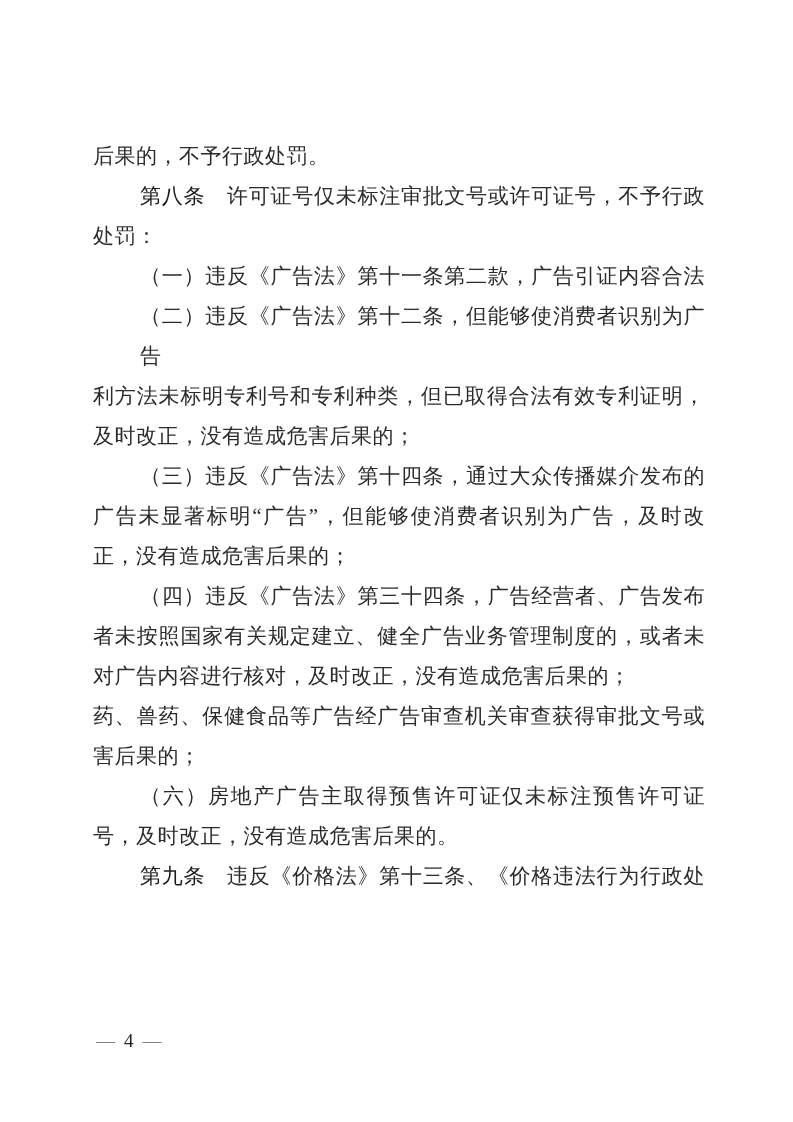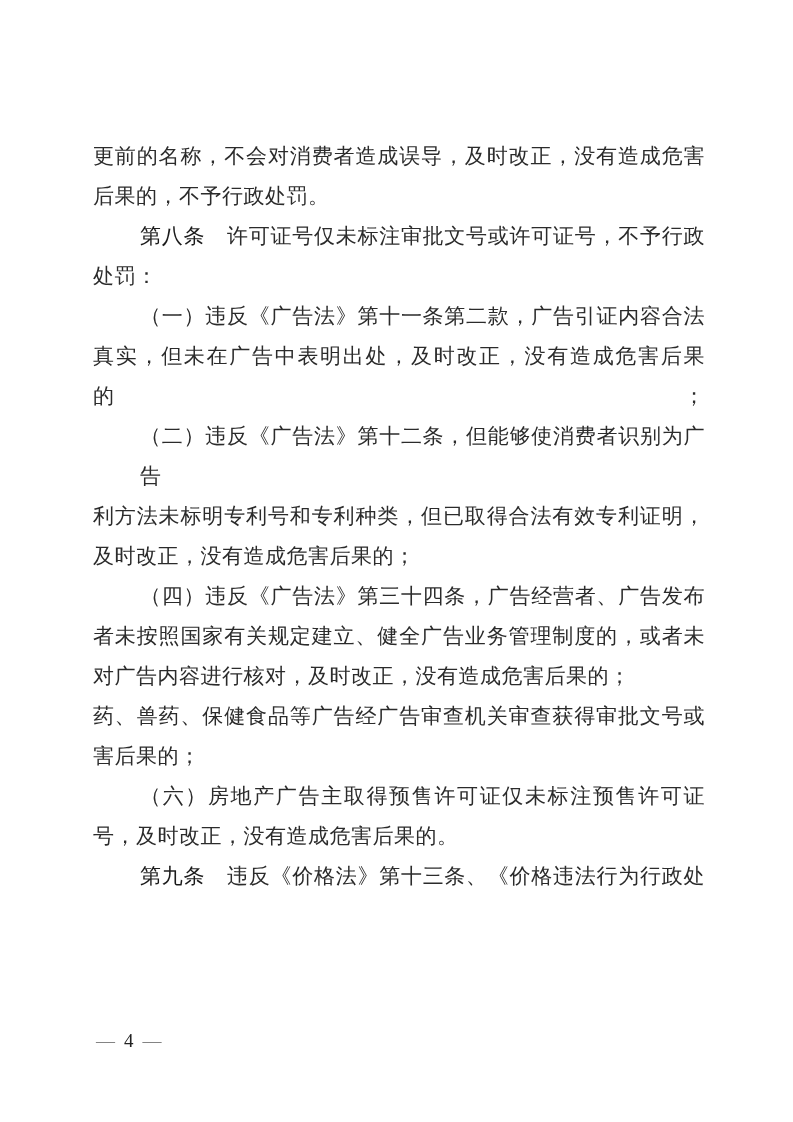--- a/index.html
+++ b/index.html
@@ -61,35 +61,38 @@
     color: #222222;
   }
 </style>
 </head>
 <body>
 
 <div class="page">
 
   <div class="text-block">
       <div class="paragraph">
-        <div class="line justify"><span class="run">更前的名称，不会对消费者造成误导，及时改正，没有造成危害</span></div>
         <div class="line"><span class="run">后果的，不予行政处罚。</span></div>
       </div>
       <div class="paragraph">
         <div class="line justify indent"><span class="run bold">第八条</span><span class="run">　许可证号仅未标注审批文号或许可证号，不予行政</span></div>
         <div class="line"><span class="run">处罚：</span></div>
       </div>
       <div class="paragraph">
         <div class="line justify indent"><span class="run">（一）违反《广告法》第十一条第二款，广告引证内容合法</span></div>
-        <div class="line justify"><span class="run">真实，但未在广告中表明出处，及时改正，没有造成危害后果的；</span></div>
       </div>
       <div class="paragraph">
         <div class="line justify indent"><span class="run">（二）违反《广告法》第十二条，但能够使消费者识别为广告</span></div>
         <div class="line justify"><span class="run">利方法未标明专利号和专利种类，但已取得合法有效专利证明，</span></div>
         <div class="line"><span class="run">及时改正，没有造成危害后果的；</span></div>
+      </div>
+      <div class="paragraph">
+        <div class="line justify indent"><span class="run">（三）违反《广告法》第十四条，通过大众传播媒介发布的</span></div>
+        <div class="line justify"><span class="run">广告未显著标明“广告”，但能够使消费者识别为广告，及时改</span></div>
+        <div class="line"><span class="run">正，没有造成危害后果的；</span></div>
       </div>
       <div class="paragraph">
         <div class="line justify indent"><span class="run">（四）违反《广告法》第三十四条，广告经营者、广告发布</span></div>
         <div class="line justify"><span class="run">者未按照国家有关规定建立、健全广告业务管理制度的，或者未</span></div>
         <div class="line"><span class="run">对广告内容进行核对，及时改正，没有造成危害后果的；</span></div>
       </div>
       <div class="paragraph">
         <div class="line justify"><span class="run">药、兽药、保健食品等广告经广告审查机关审查获得审批文号或</span></div>
         <div class="line"><span class="run">害后果的；</span></div>
       </div>

